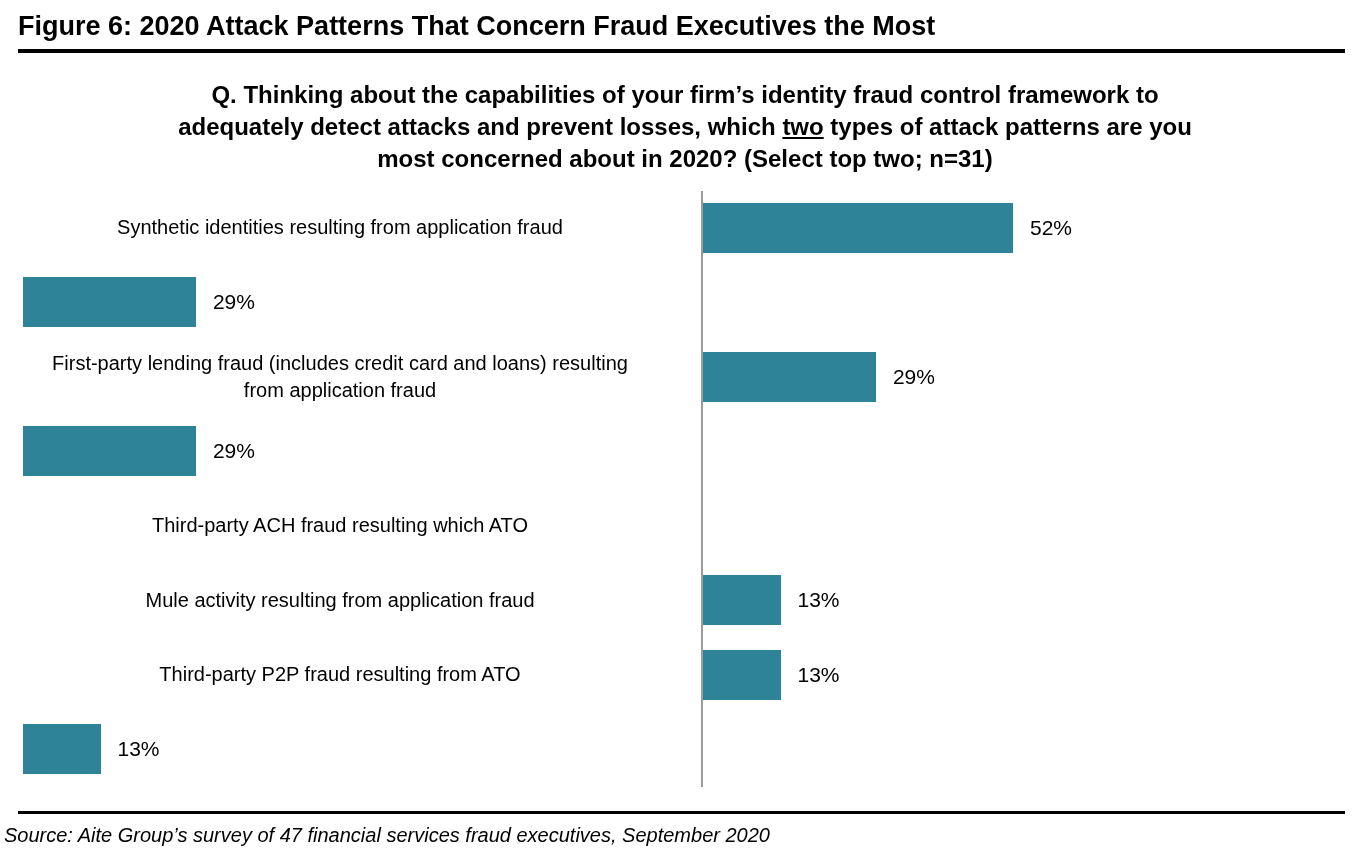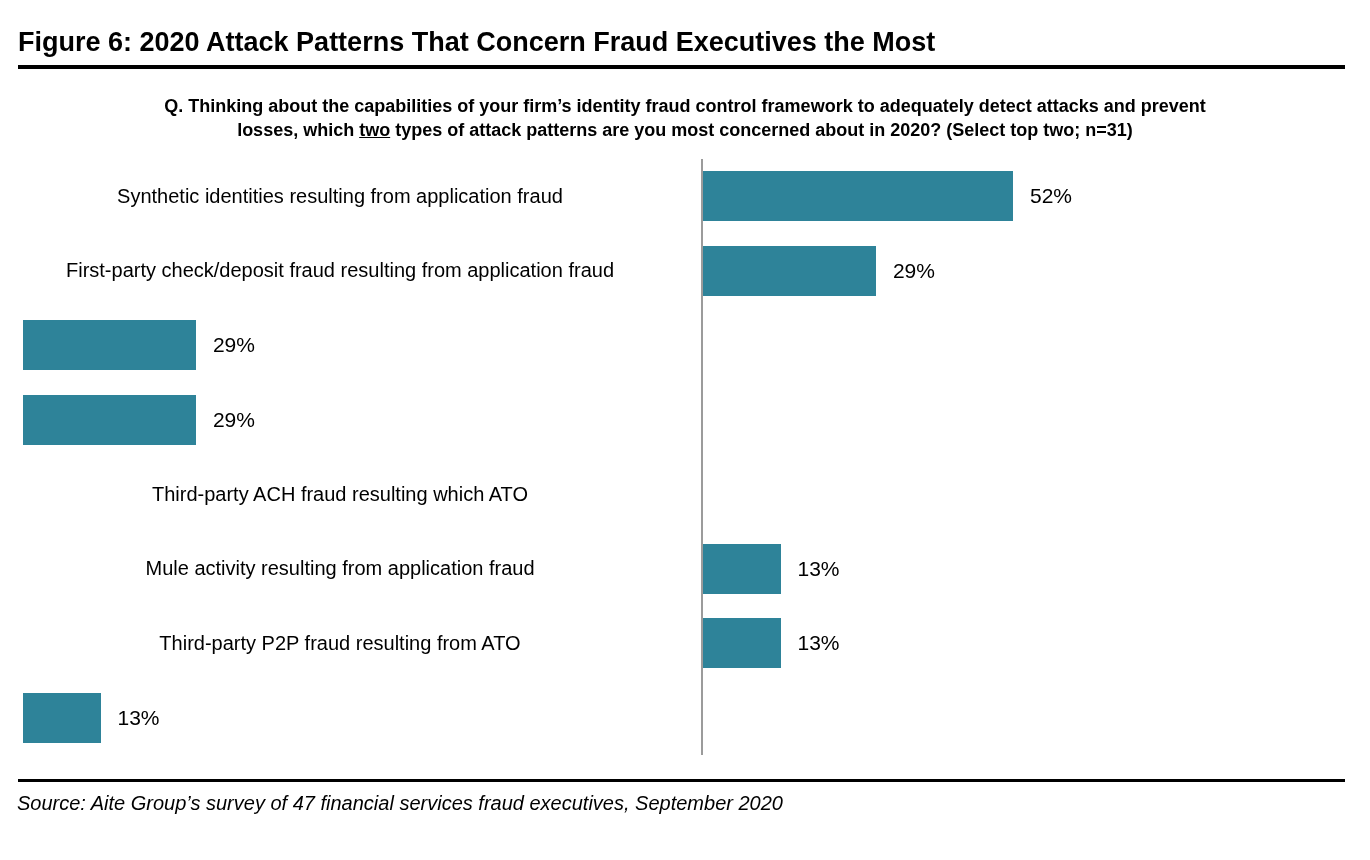--- a/index.html
+++ b/index.html
@@ -3,36 +3,36 @@
 <meta charset="utf-8">
 <style>
   * { box-sizing: border-box; margin: 0; padding: 0; }
   html, body {
     width: 1370px; height: 860px;
     background: #ffffff;
     color: #000000;
     font-family: "Liberation Sans", sans-serif;
     overflow: hidden;
   }
-  .title-wrap { padding: 27px 25px 0 18px; }
+  .title-wrap { padding: 11px 25px 0 18px; }
   .figure-title {
     font-size: 27px;
     font-weight: bold;
     white-space: nowrap;
   }
   .title-rule {
     height: 4px;
     background: #000;
     margin: 7px 25px 0 18px;
   }
   .question {
     width: 1075px;
     margin: 26px auto 0;
     text-align: center;
-    font-size: 18px;
+    font-size: 24px;
     font-weight: bold;
     line-height: 1.33;
   }
   .question .u { text-decoration: underline; }
   .chart {
     position: relative;
     width: 1340px;
     margin-top: 16px;
   }
   .axis-line {
@@ -71,21 +71,21 @@
     margin-left: 17px;
     font-size: 21px;
     white-space: nowrap;
   }
   .footer-rule {
     height: 3px;
     background: #000;
     margin: 24px 25px 0 18px;
   }
   .source {
-    margin: 10px 25px 0 17px;
+    margin: 10px 25px 0 4px;
     font-size: 20px;
     font-style: italic;
   }
 </style>
 </head>
 <body>
 
 <div class="title-wrap">
   <div class="figure-title">Figure 6: 2020 Attack Patterns That Concern Fraud Executives the Most</div>
 </div>
@@ -100,30 +100,30 @@
     <div class="cat-cell">
       <div class="cat-text">Synthetic identities resulting from application fraud</div>
     </div>
     <div class="bar-cell">
       <div class="bar" style="width: 310px; background: rgb(46, 131, 153);"></div>
       <div class="val">52%</div>
     </div>
   </div>
 
   <div class="row">
-    <div class="cat-cell">
-      <div class="cat-text">First-party check/deposit fraud resulting from application fraud</div>
-    </div>
     <div class="bar-cell">
       <div class="bar" style="width: 172.9px; background: rgb(46, 131, 153);"></div>
       <div class="val">29%</div>
     </div>
   </div>
 
   <div class="row">
+    <div class="cat-cell">
+      <div class="cat-text">First-party lending fraud (includes credit card and loans) resulting from application fraud</div>
+    </div>
     <div class="bar-cell">
       <div class="bar" style="width: 172.9px; background: rgb(46, 131, 153);"></div>
       <div class="val">29%</div>
     </div>
   </div>
 
   <div class="row">
     <div class="bar-cell">
       <div class="bar" style="width: 172.9px; background: rgb(46, 131, 153);"></div>
       <div class="val">29%</div>

